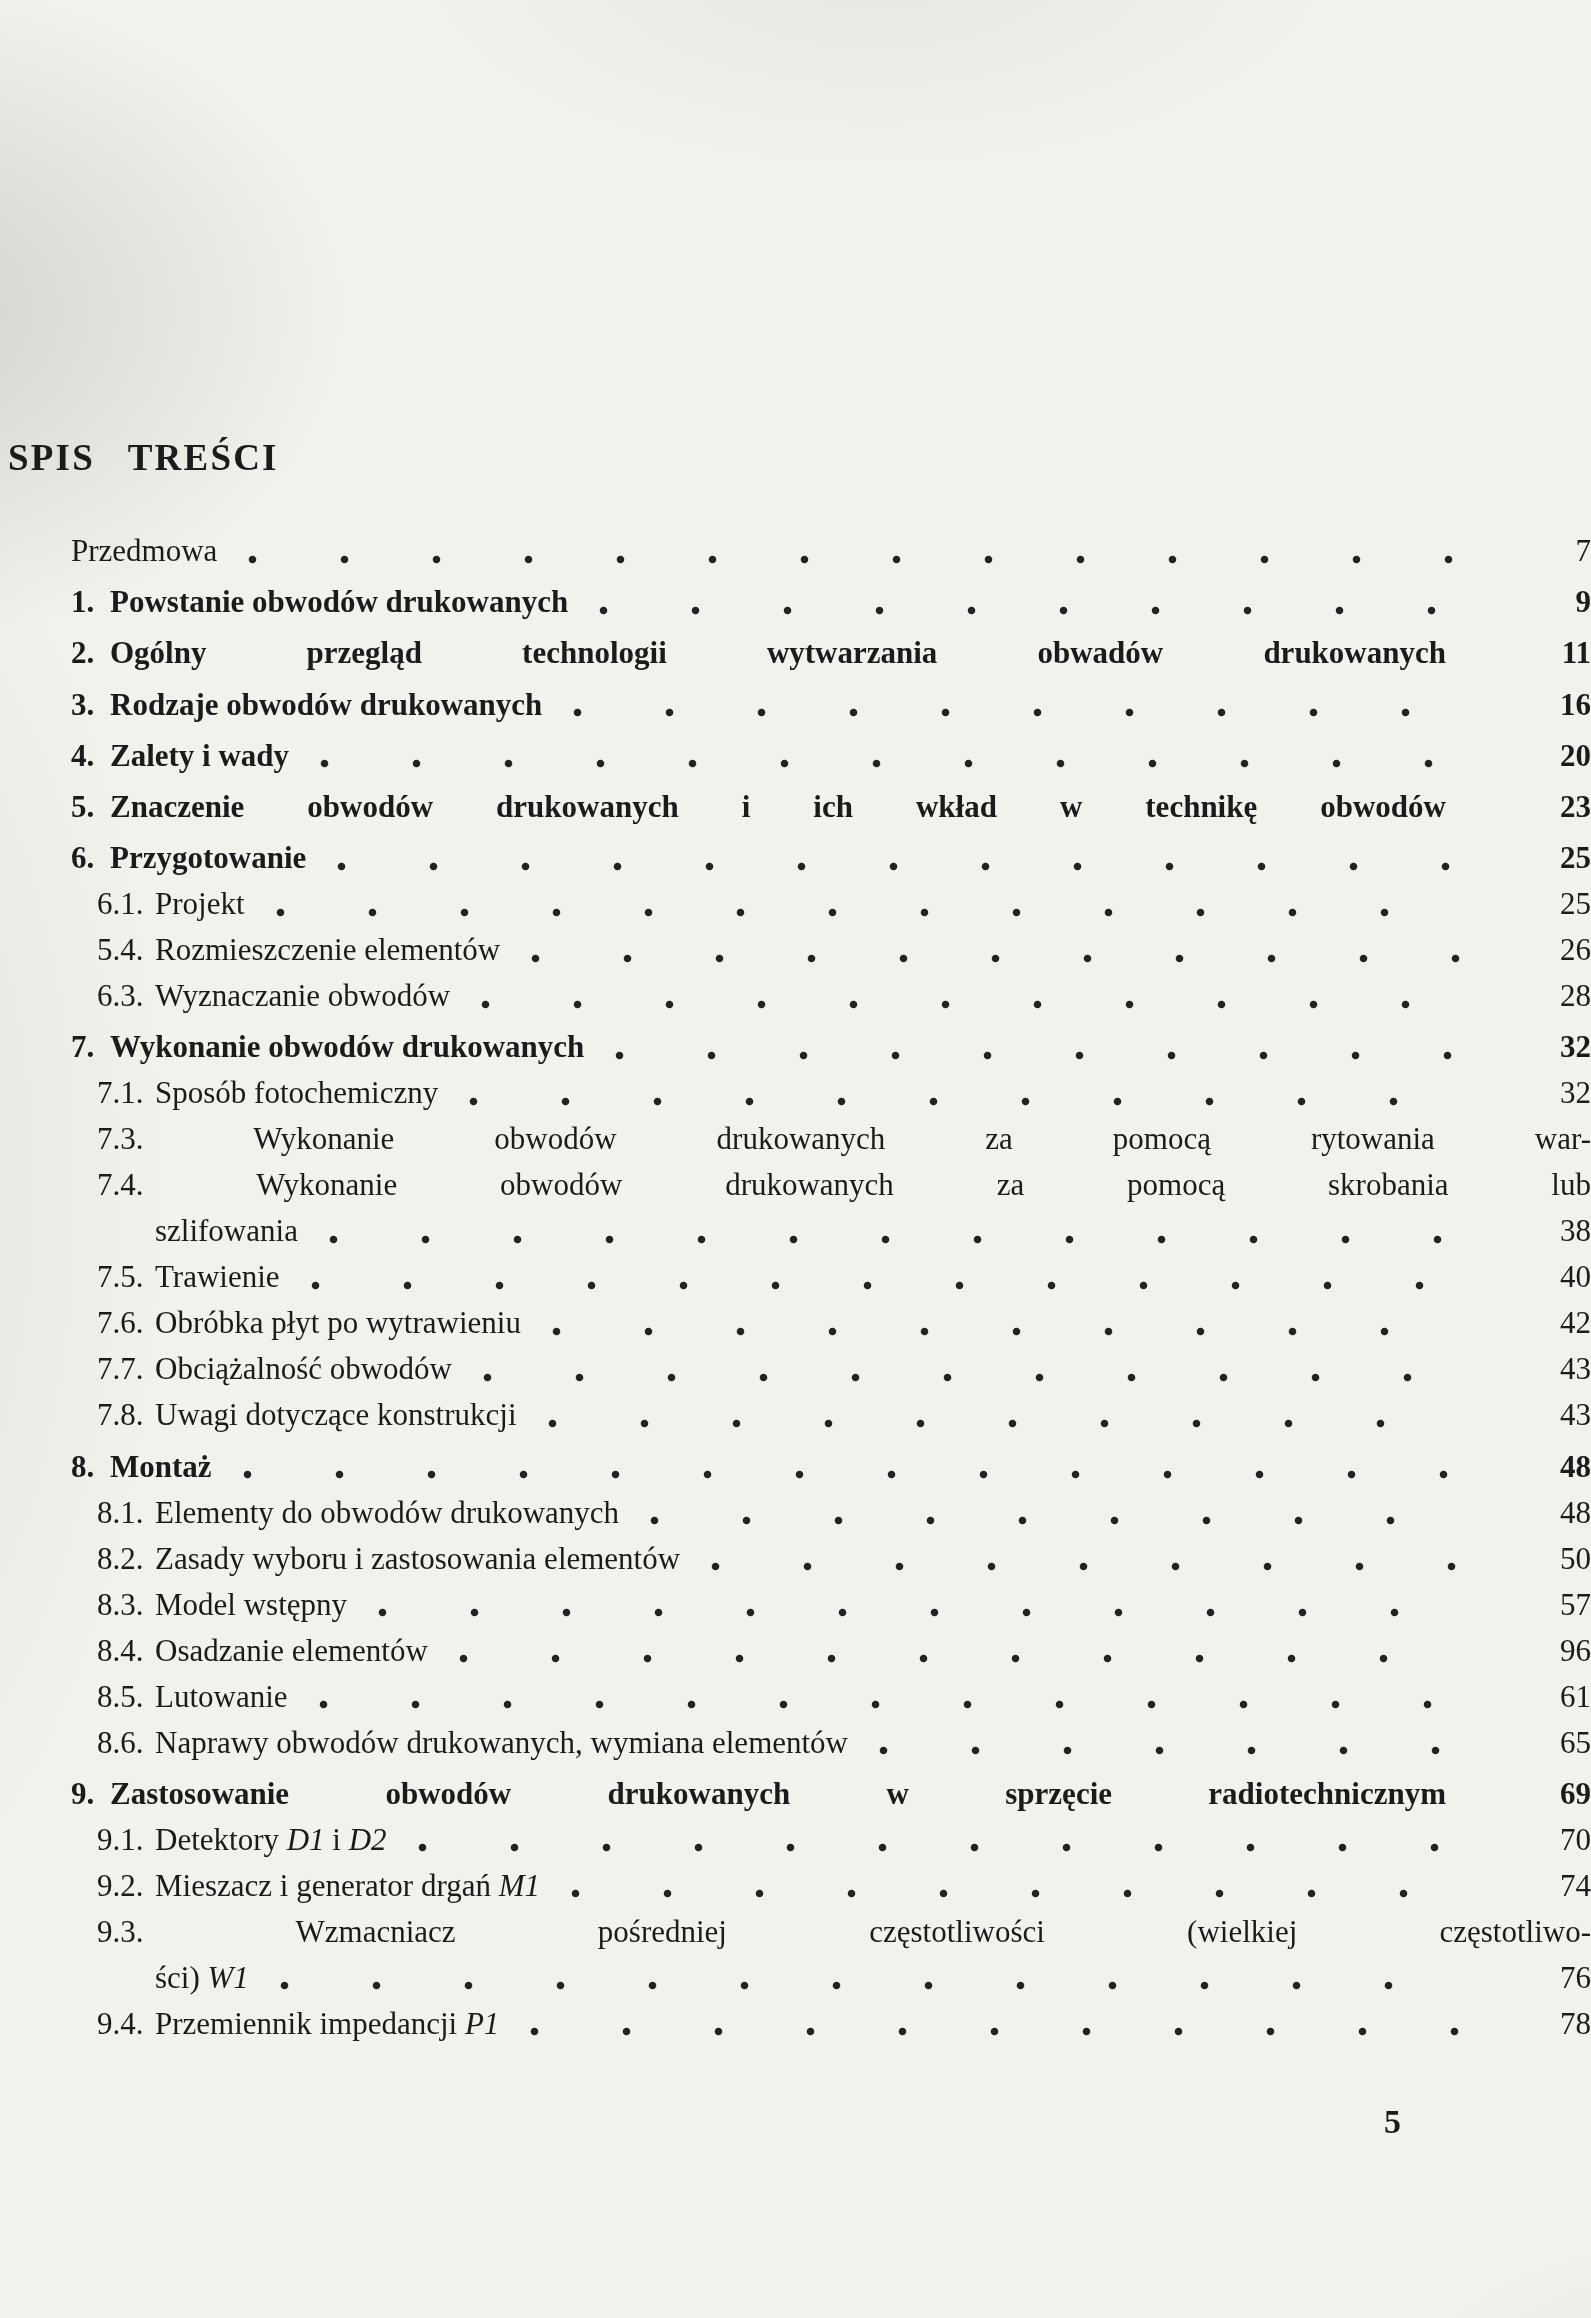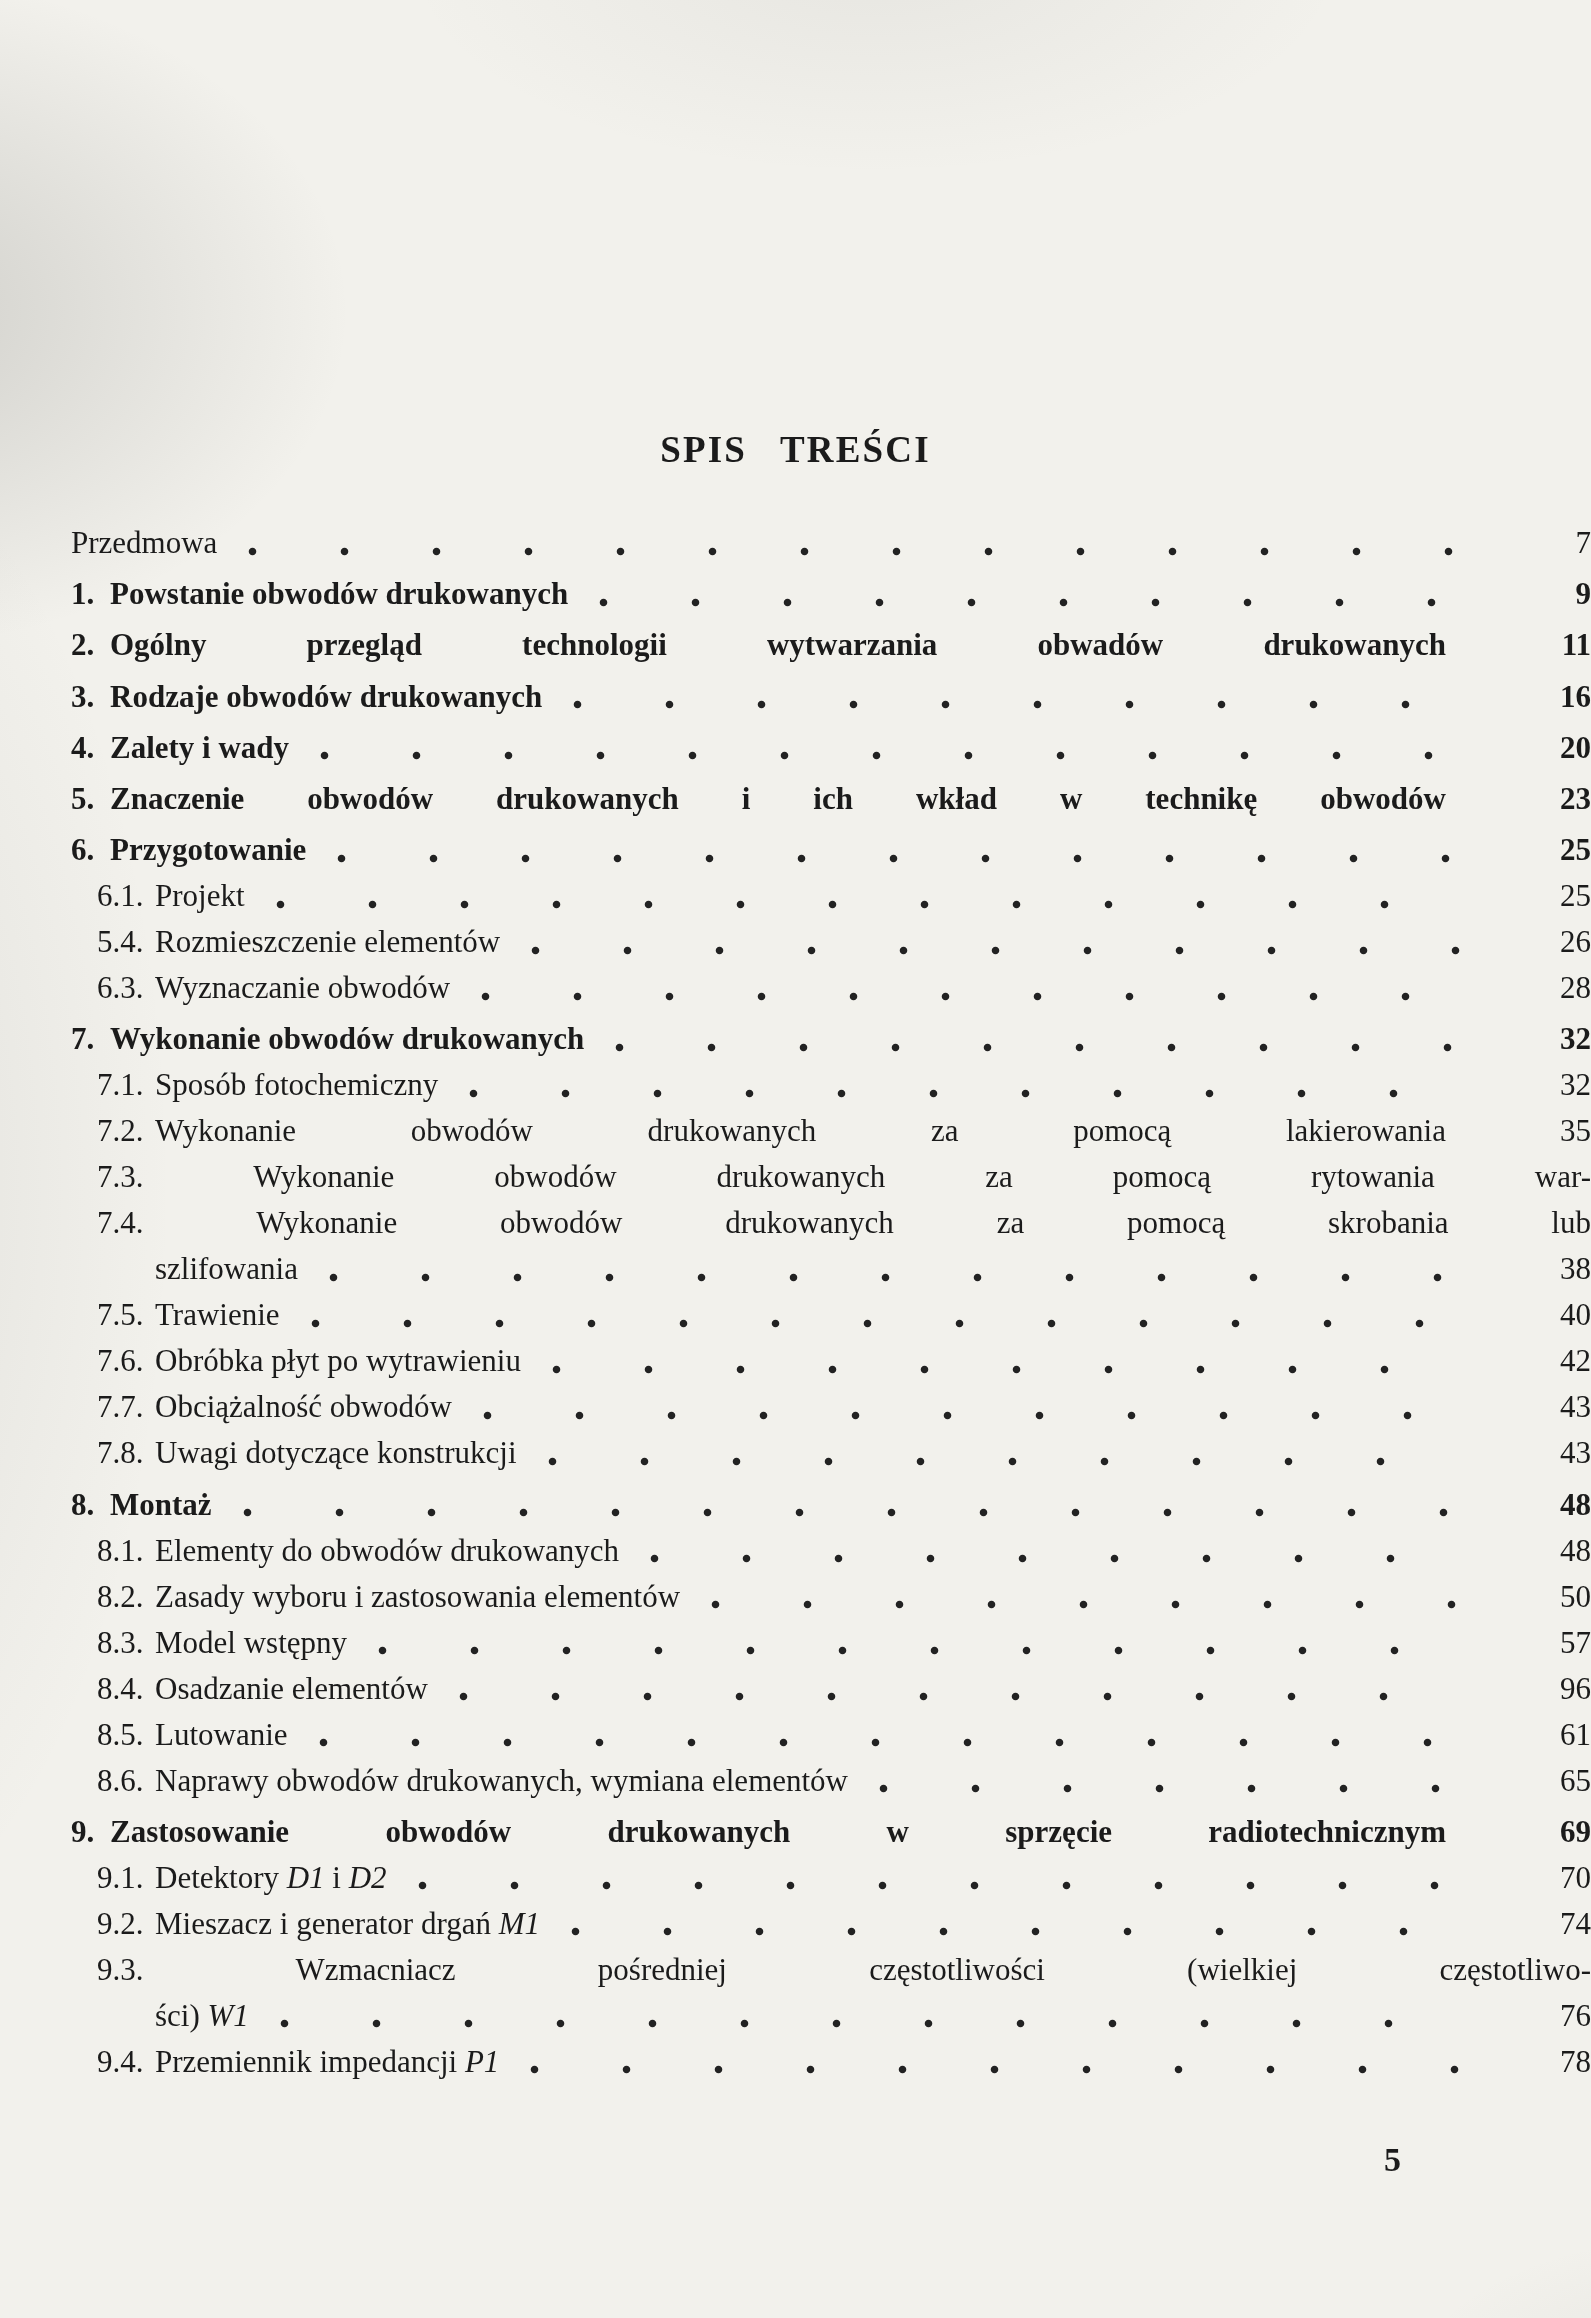--- a/index.html
+++ b/index.html
@@ -15,23 +15,22 @@
     overflow: hidden;
     color: #1b1b1b;
     background-color: #f2f1ec;
     background-image:
       radial-gradient(743px 520px at -134px 312px, rgba(105,105,100,0.25), transparent 65%),
       radial-gradient(520px 1115px at -193px 1189px, rgba(120,120,115,0.14), transparent 70%),
       radial-gradient(669px 312px at 55% -45px, rgba(130,130,125,0.10), transparent 70%),
       radial-gradient(446px 223px at 108% 103%, rgba(130,130,125,0.10), transparent 70%);
   }
   .title {
-    margin: 0;
+    margin: 8px;
     padding-top: 427px;
-    text-align: center;
     font-size: 37px;
     line-height: 45px;
     font-weight: bold;
     letter-spacing: 2.2px;
     word-spacing: 22px;
   }
   .toc {
     margin-top: 48px;
     font-size: 31px;
     line-height: 46px;
@@ -148,25 +147,20 @@
         <span class="t">Wykonanie obwodów drukowanych</span>
         <div class="leaders"></div>
         <span class="pg">32</span>
       </div>
       <div class="toc-entry lvl1 flexline">
         <span class="num">7.1.</span>
         <span class="t">Sposób fotochemiczny</span>
         <div class="leaders"></div>
         <span class="pg">32</span>
       </div>
-      <div class="toc-entry lvl1 flexline">
-        <span class="num">7.2.</span>
-        <span class="t fill">Wykonanie obwodów drukowanych za pomocą lakierowania</span>
-        <span class="pg">35</span>
-      </div>
       <div class="toc-entry lvl1 wrap2">
         <div class="line1"><span class="num">7.3.</span> <span class="t">Wykonanie obwodów drukowanych za pomocą rytowania war-</span></div>
       </div>
       <div class="toc-entry lvl1 wrap2">
         <div class="line1"><span class="num">7.4.</span> <span class="t">Wykonanie obwodów drukowanych za pomocą skrobania lub</span></div>
         <div class="line2">
           <span class="t">szlifowania</span>
           <div class="leaders"></div>
           <span class="pg">38</span>
         </div>

